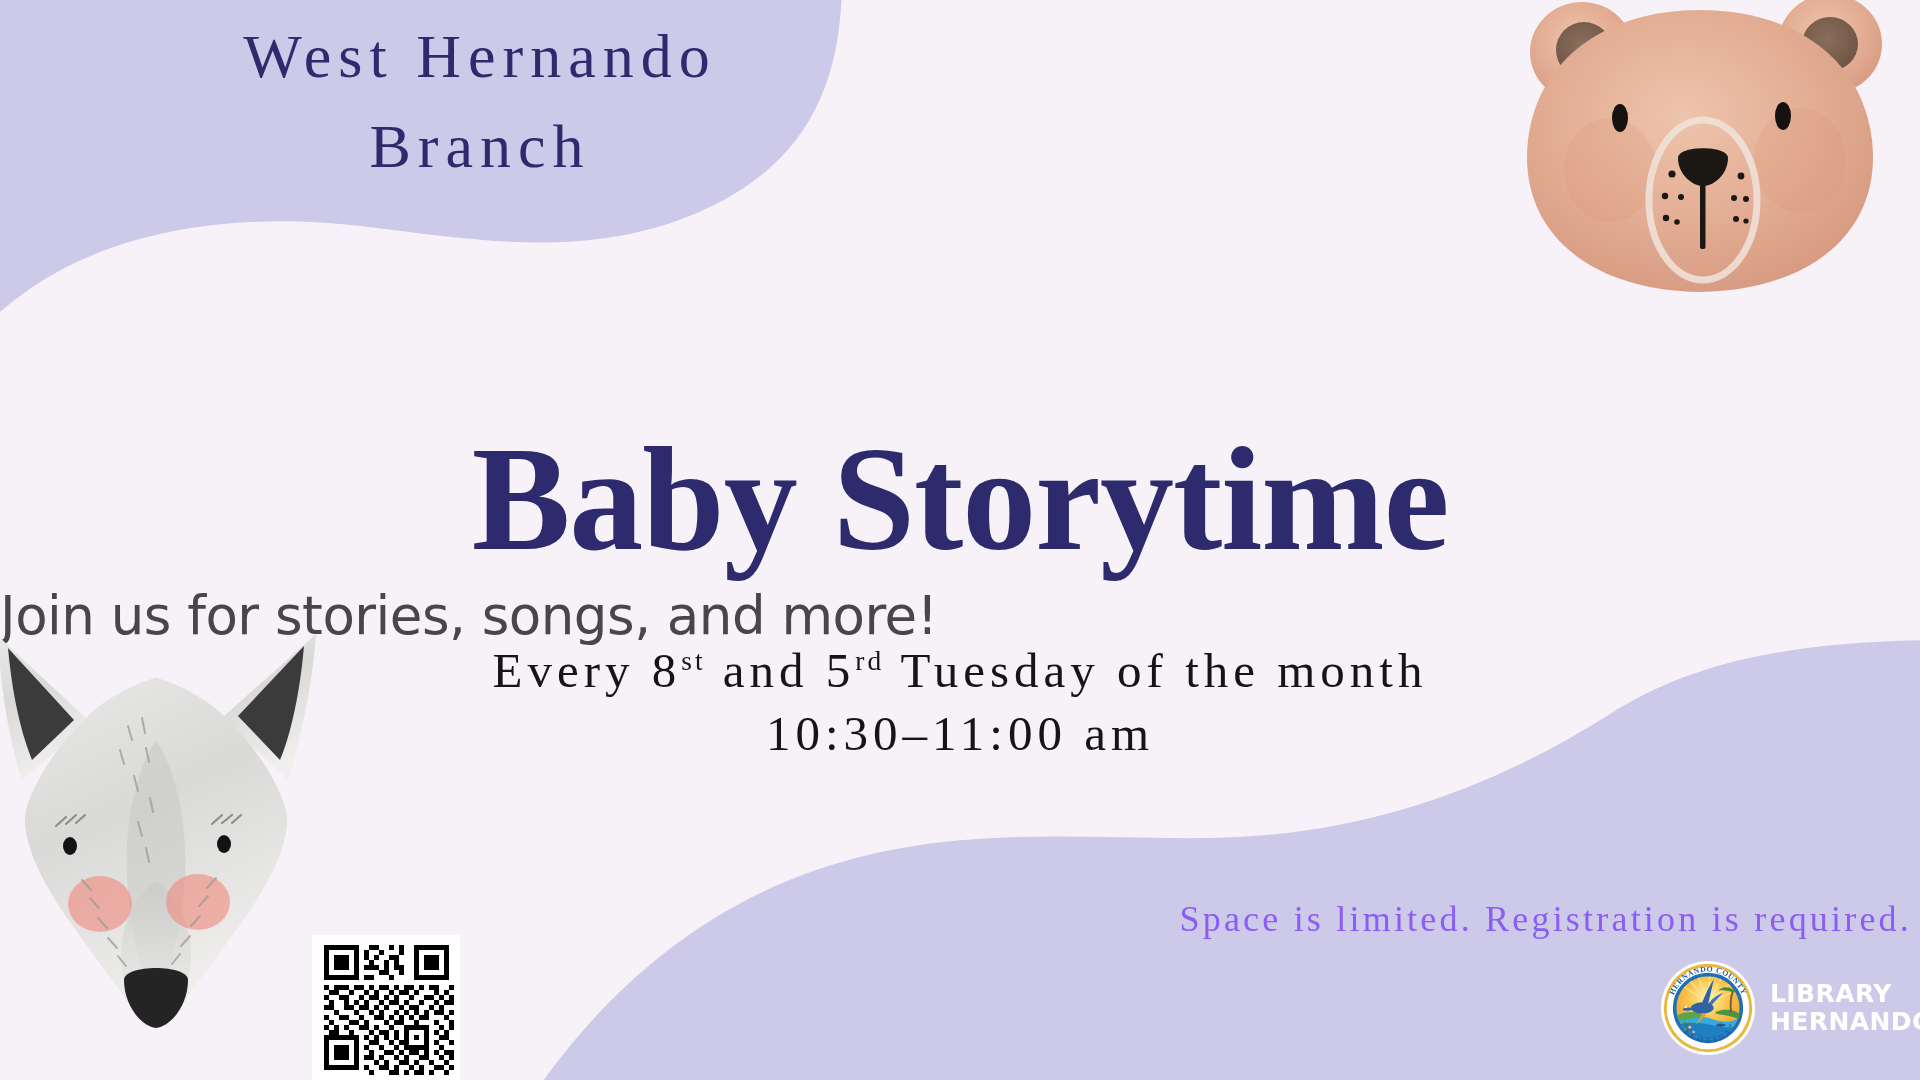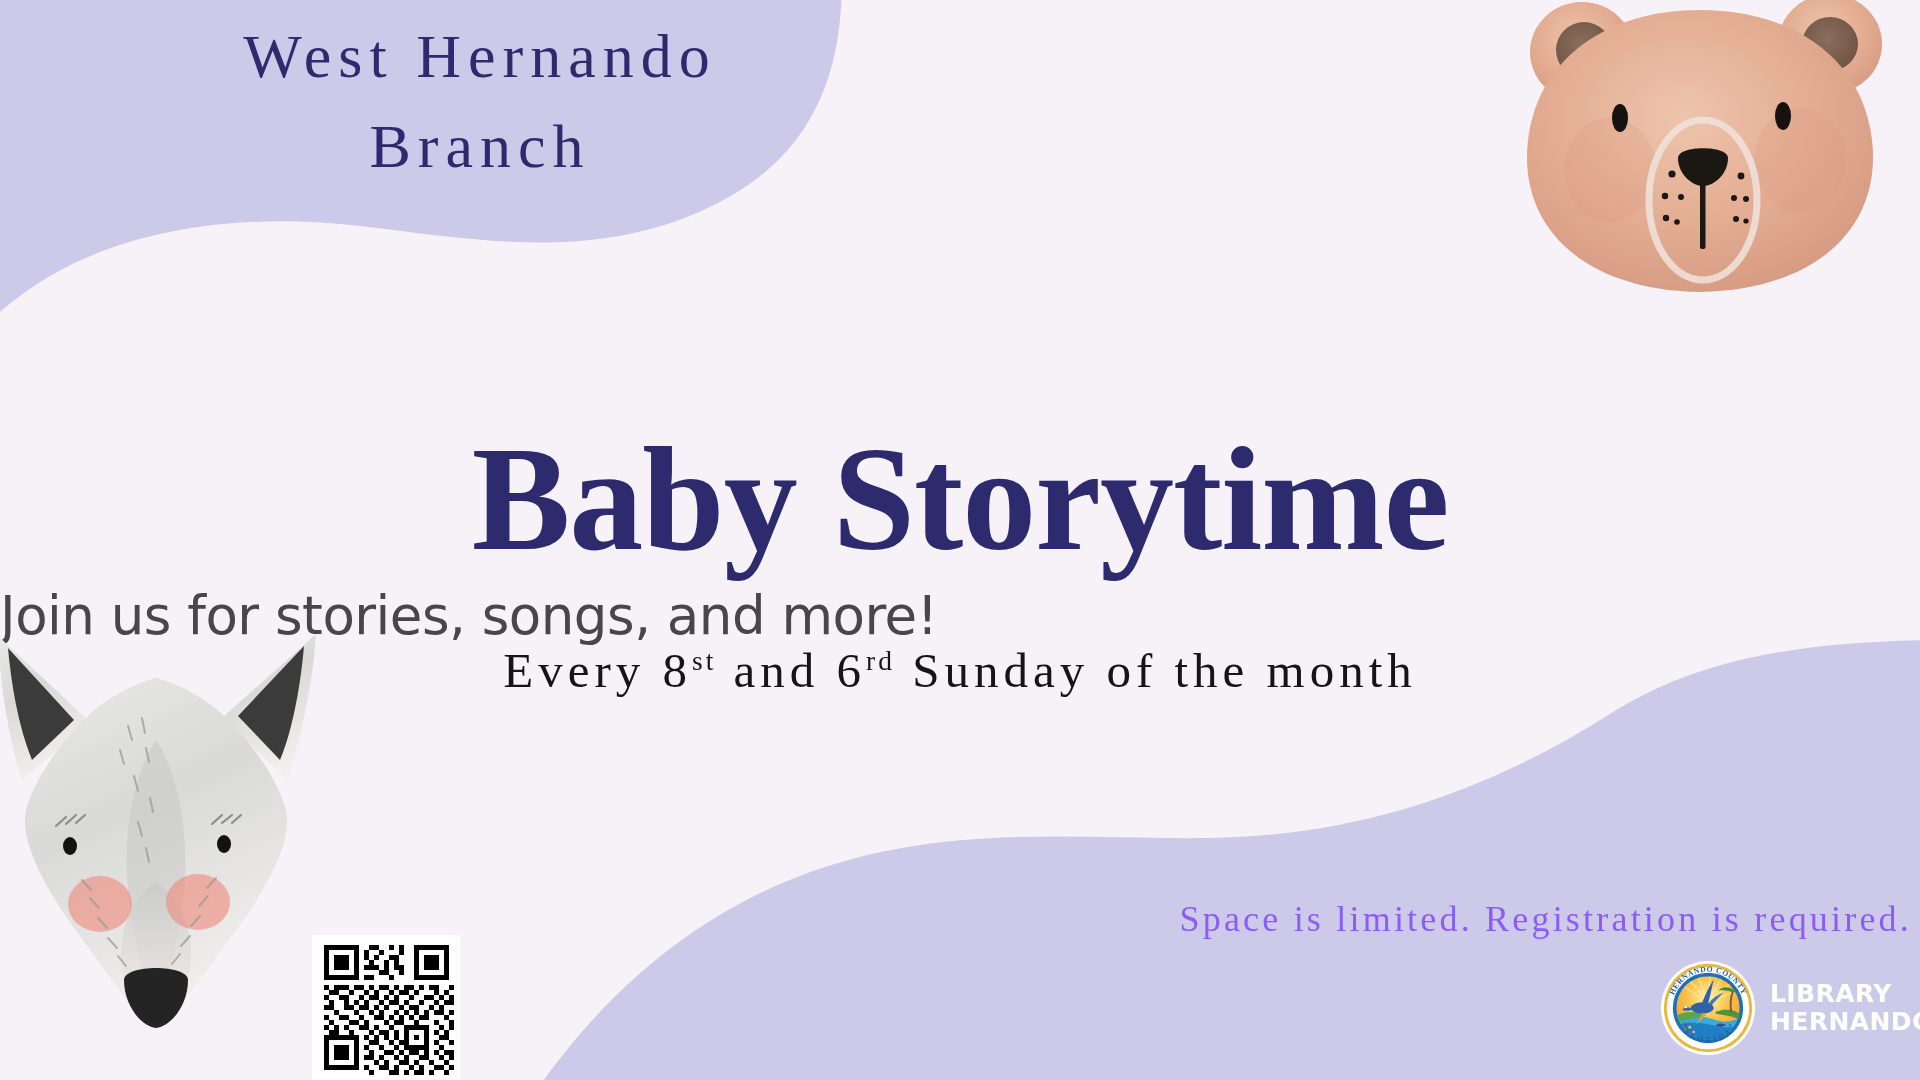--- a/index.html
+++ b/index.html
@@ -175,21 +175,22 @@
       <circle cx="236" cy="229" r="3.0" fill="#1b1713"></circle>
       <circle cx="246" cy="231" r="2.6" fill="#1b1713"></circle>
     </svg>
   </div>
 
   <h1 id="main-title">Baby Storytime</h1>
 
   <p id="subtitle">Join us for stories, songs, and more!</p>
 
   <div id="schedule">
-    <div class="sched-line"><span>Every 8</span><sup>st</sup><span> and 6</span><sup>rd</sup><span> Sunday of the month</span></div>
+    <div class="sched-line"><span>Every 8</span><sup>st</sup><span> and 5</span><sup>rd</sup><span> Tuesday of the month</span></div>
+    <div class="sched-line">10:30–11:00 am</div>
   </div>
 
   <div class="illus" id="wolf-illustration">
     <svg viewBox="0 0 340 420">
       <defs>
         <linearGradient id="wolfFur" x1="0" y1="0" x2="0.35" y2="1">
           <stop offset="0%" stop-color="#e9e9e7"></stop>
           <stop offset="45%" stop-color="#d9d9d7"></stop>
           <stop offset="100%" stop-color="#f0efee"></stop>
         </linearGradient>

